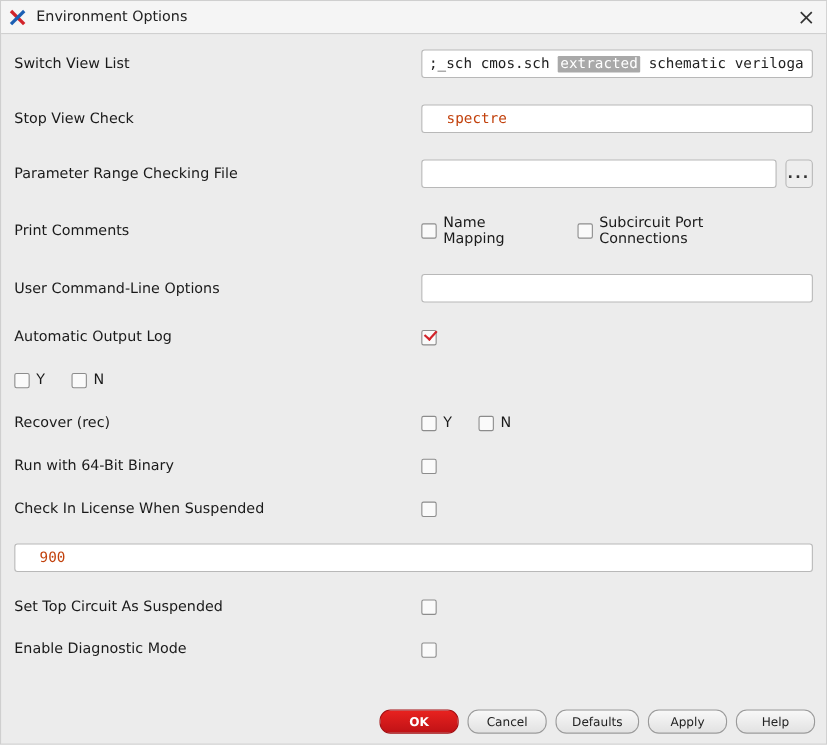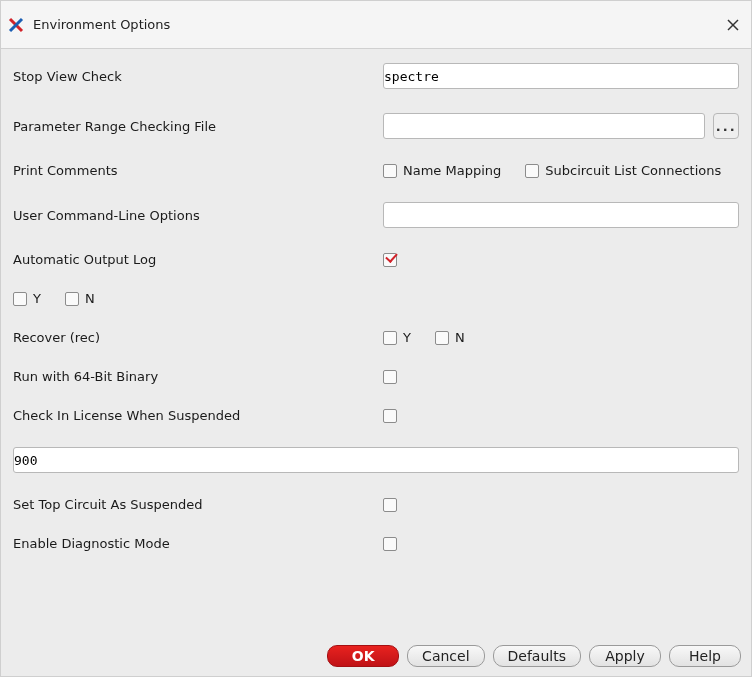--- a/index.html
+++ b/index.html
@@ -12,21 +12,21 @@
     color: #1a1a1a;
     overflow: hidden;
   }
   .window {
     width: 752px; height: 677px;
     background: #ececec;
     border: 1px solid #cfcfcf;
     display: flex; flex-direction: column;
   }
   .titlebar {
-    height: 48px;
+    height: 30px;
     background: #f5f5f5;
     border-bottom: 1px solid #d0d0d0;
     display: flex; align-items: center;
     padding: 13px 6px;
   }
   .titlebar .app-icon {
     width: 18px; height: 18px;
     margin-right: 8px;
     display: flex; align-items: center; justify-content: center;
   }
@@ -62,24 +62,24 @@
     display: flex;
     align-items: center;
     gap: 8px;
   }
   input[type="text"] {
     width: 100%;
     height: 26px;
     border: 1px solid #b8b8b8;
     border-radius: 3px;
     background: #fff;
-    padding: 2px 0;
+    padding: 2px 22px;
     font-family: "DejaVu Sans Mono", Consolas, monospace;
     font-size: 13px;
-    color: #000000;
+    color: #c2410c;
   }
 
   .browse-btn {
     width: 28px; height: 26px;
     border: 1px solid #b8b8b8;
     border-radius: 4px;
     background: #eeeeee;
     display: flex; align-items: center; justify-content: center;
     cursor: pointer;
     color: #333;
@@ -147,21 +147,21 @@
     gap: 8px;
     padding: 0 10px 8px 10px;
   }
   .btn {
     min-width: 72px;
     height: 22px;
     border: 1px solid #9a9a9a;
     border-radius: 10px;
     background: linear-gradient(#f8f8f8,#e2e2e2);
     display: flex; align-items: center; justify-content: center;
-    font-size: 14px;
+    font-size: 11px;
     color: #222;
     cursor: pointer;
     padding: 0 14px;
   }
   .btn.primary {
     background: linear-gradient(#e8221f,#c01216);
     color: #fff;
     font-weight: bold;
     border-color: #a40f12;
   }
@@ -182,20 +182,32 @@
     <span class="close">
       <svg width="12" height="12" viewBox="0 0 12 12">
         <line x1="1" y1="1" x2="11" y2="11" stroke="currentColor" stroke-width="1.5"></line>
         <line x1="11" y1="1" x2="1" y2="11" stroke="currentColor" stroke-width="1.5"></line>
       </svg>
     </span>
   </div>
 
   <div class="content">
 
+    <div class="row">
+      <div class="label">Switch View List</div>
+      <div class="controls">
+        <div class="switch-view">
+          <div class="sv-text">
+            <span class="sp">;_sch cmos.sch </span>
+              <span class="sel">extracted</span>
+              <span class="sp"> schematic veriloga</span>
+          </div>
+        </div>
+      </div>
+    </div>
 
     <div class="row">
       <div class="label">Stop View Check</div>
       <div class="controls">
         <input type="text" value="spectre" style="">
       </div>
     </div>
 
     <div class="row">
       <div class="label">Parameter Range Checking File</div>
@@ -207,21 +219,21 @@
 
     <div class="row">
       <div class="label">Print Comments</div>
       <div class="controls">
         <span class="cb-wrap">
           <span class="cb"></span>
           <span>Name Mapping</span>
         </span>
         <span class="cb-wrap">
           <span class="cb"></span>
-          <span>Subcircuit List Connections</span>
+          <span>Subcircuit Port Connections</span>
         </span>
       </div>
     </div>
 
     <div class="row">
       <div class="label">User Command-Line Options</div>
       <div class="controls">
         <input type="text" value="" style="">
       </div>
     </div>

